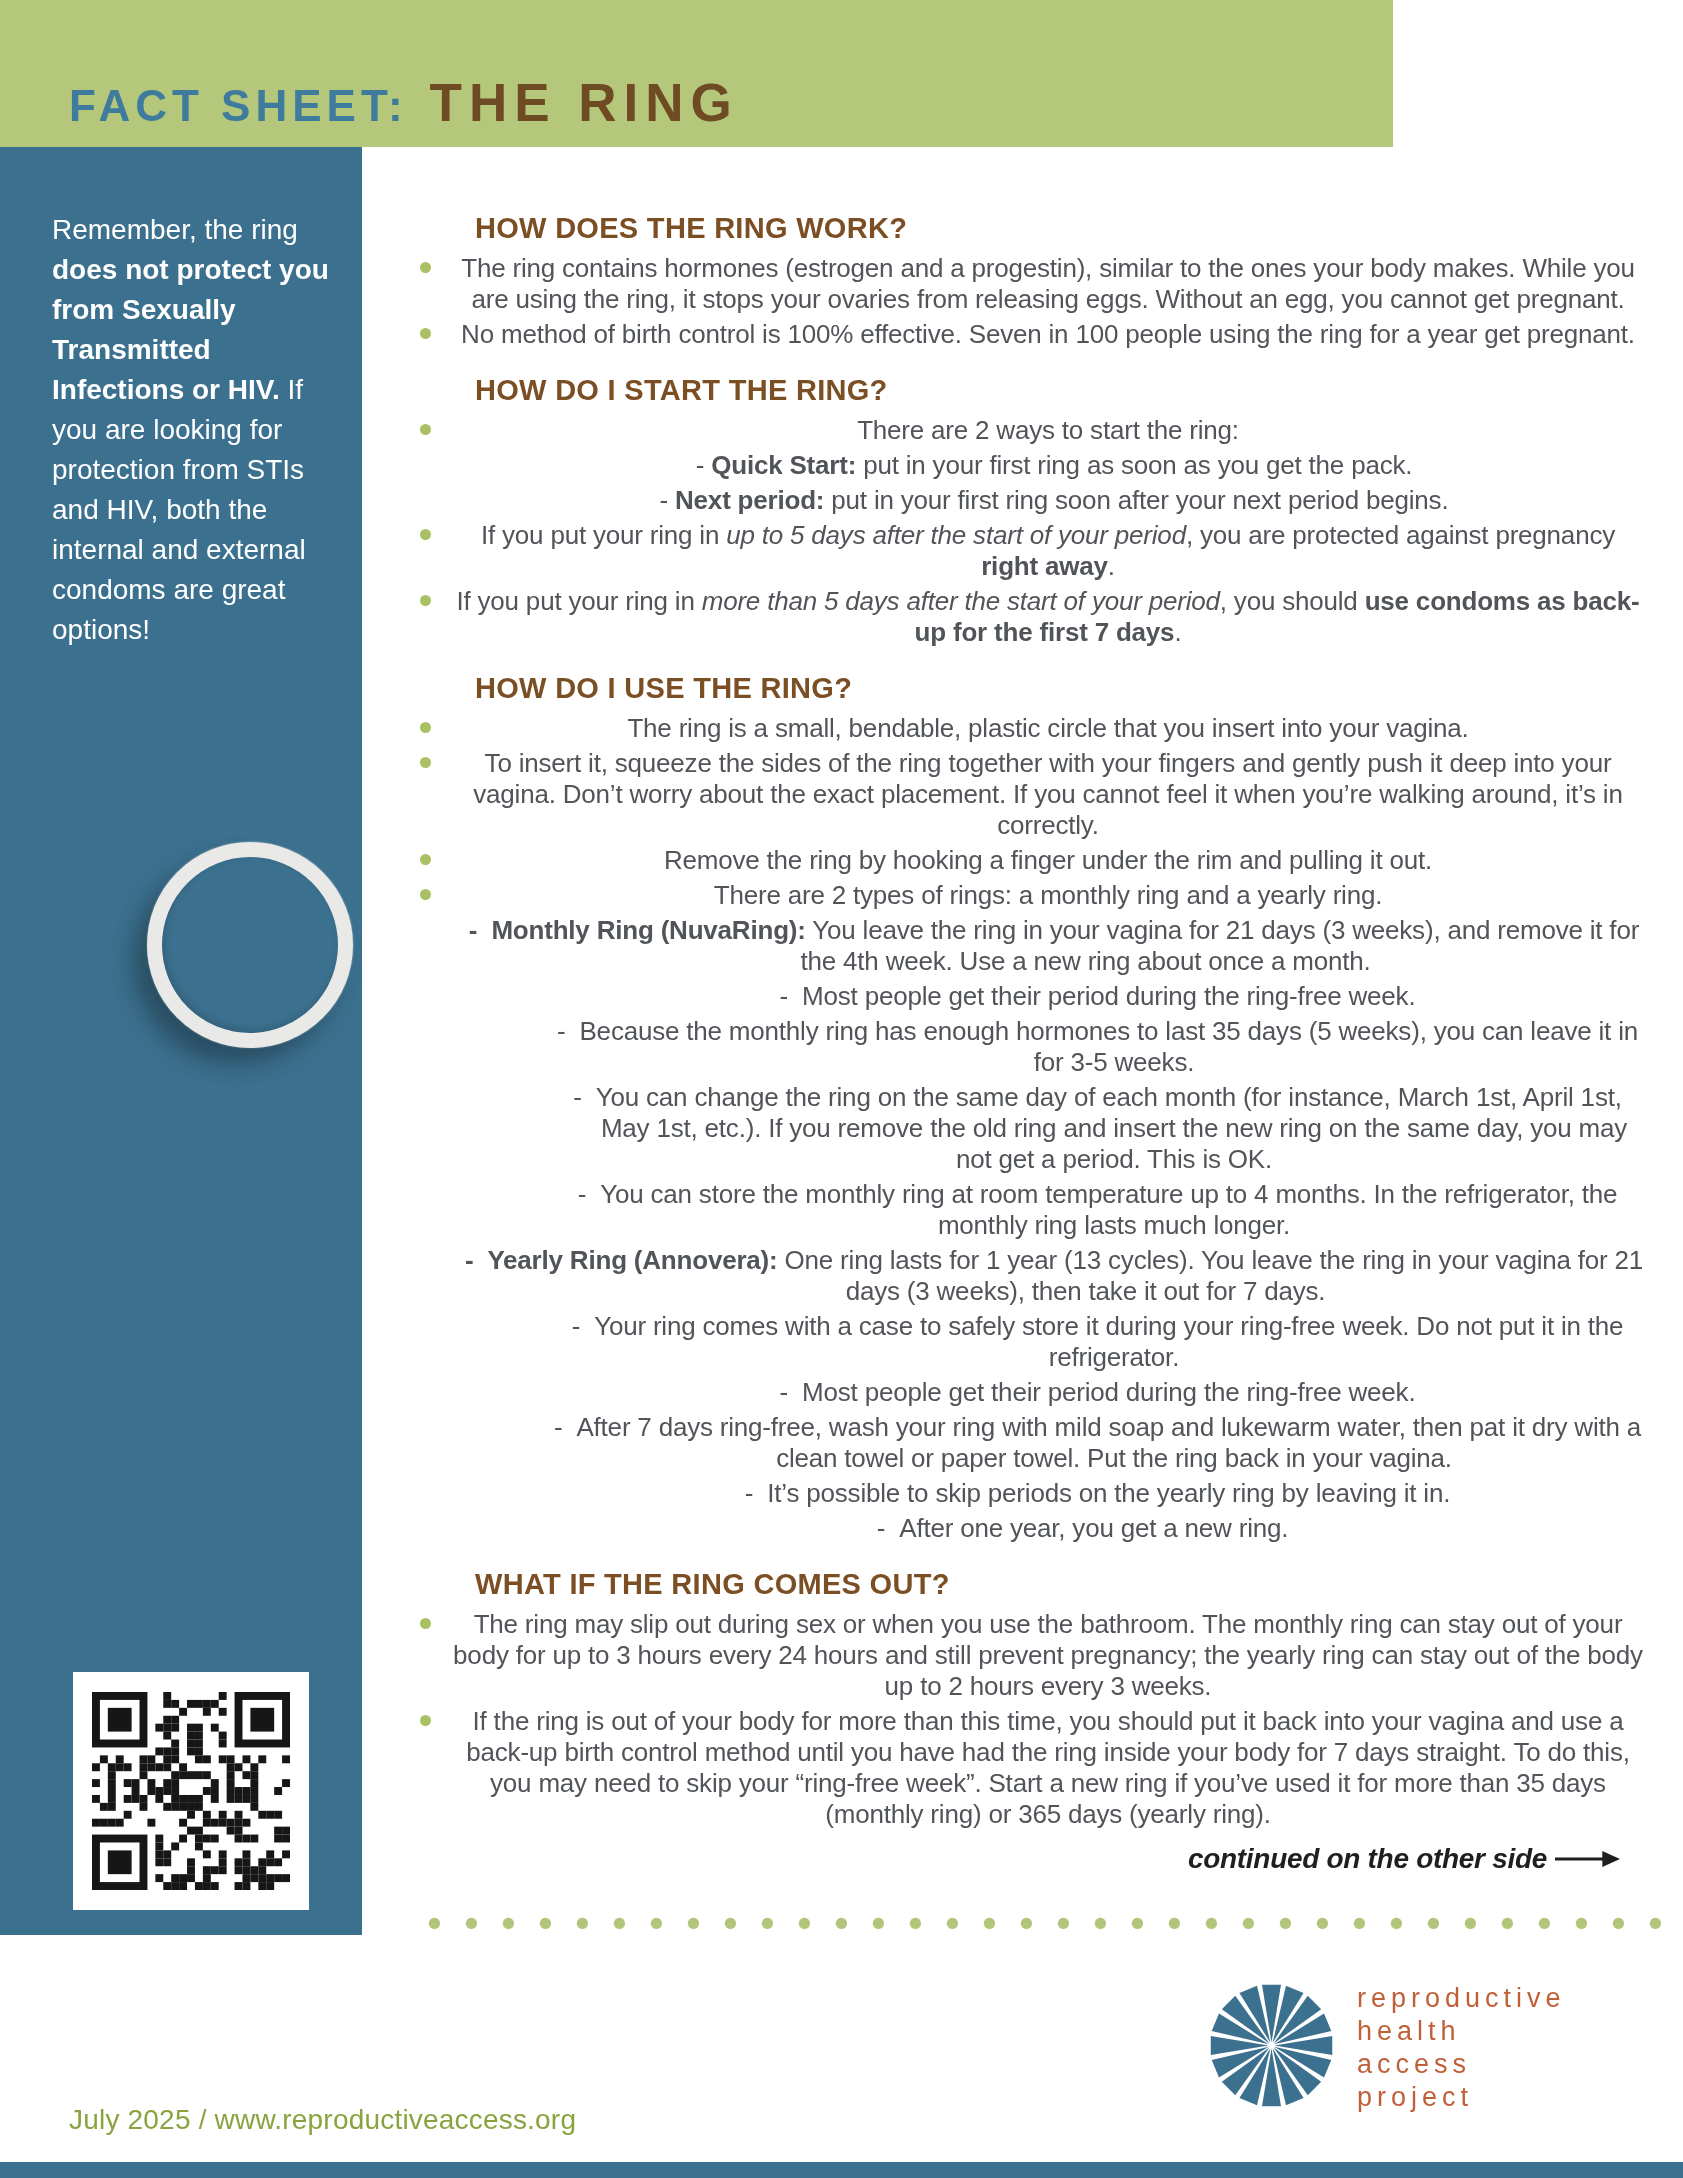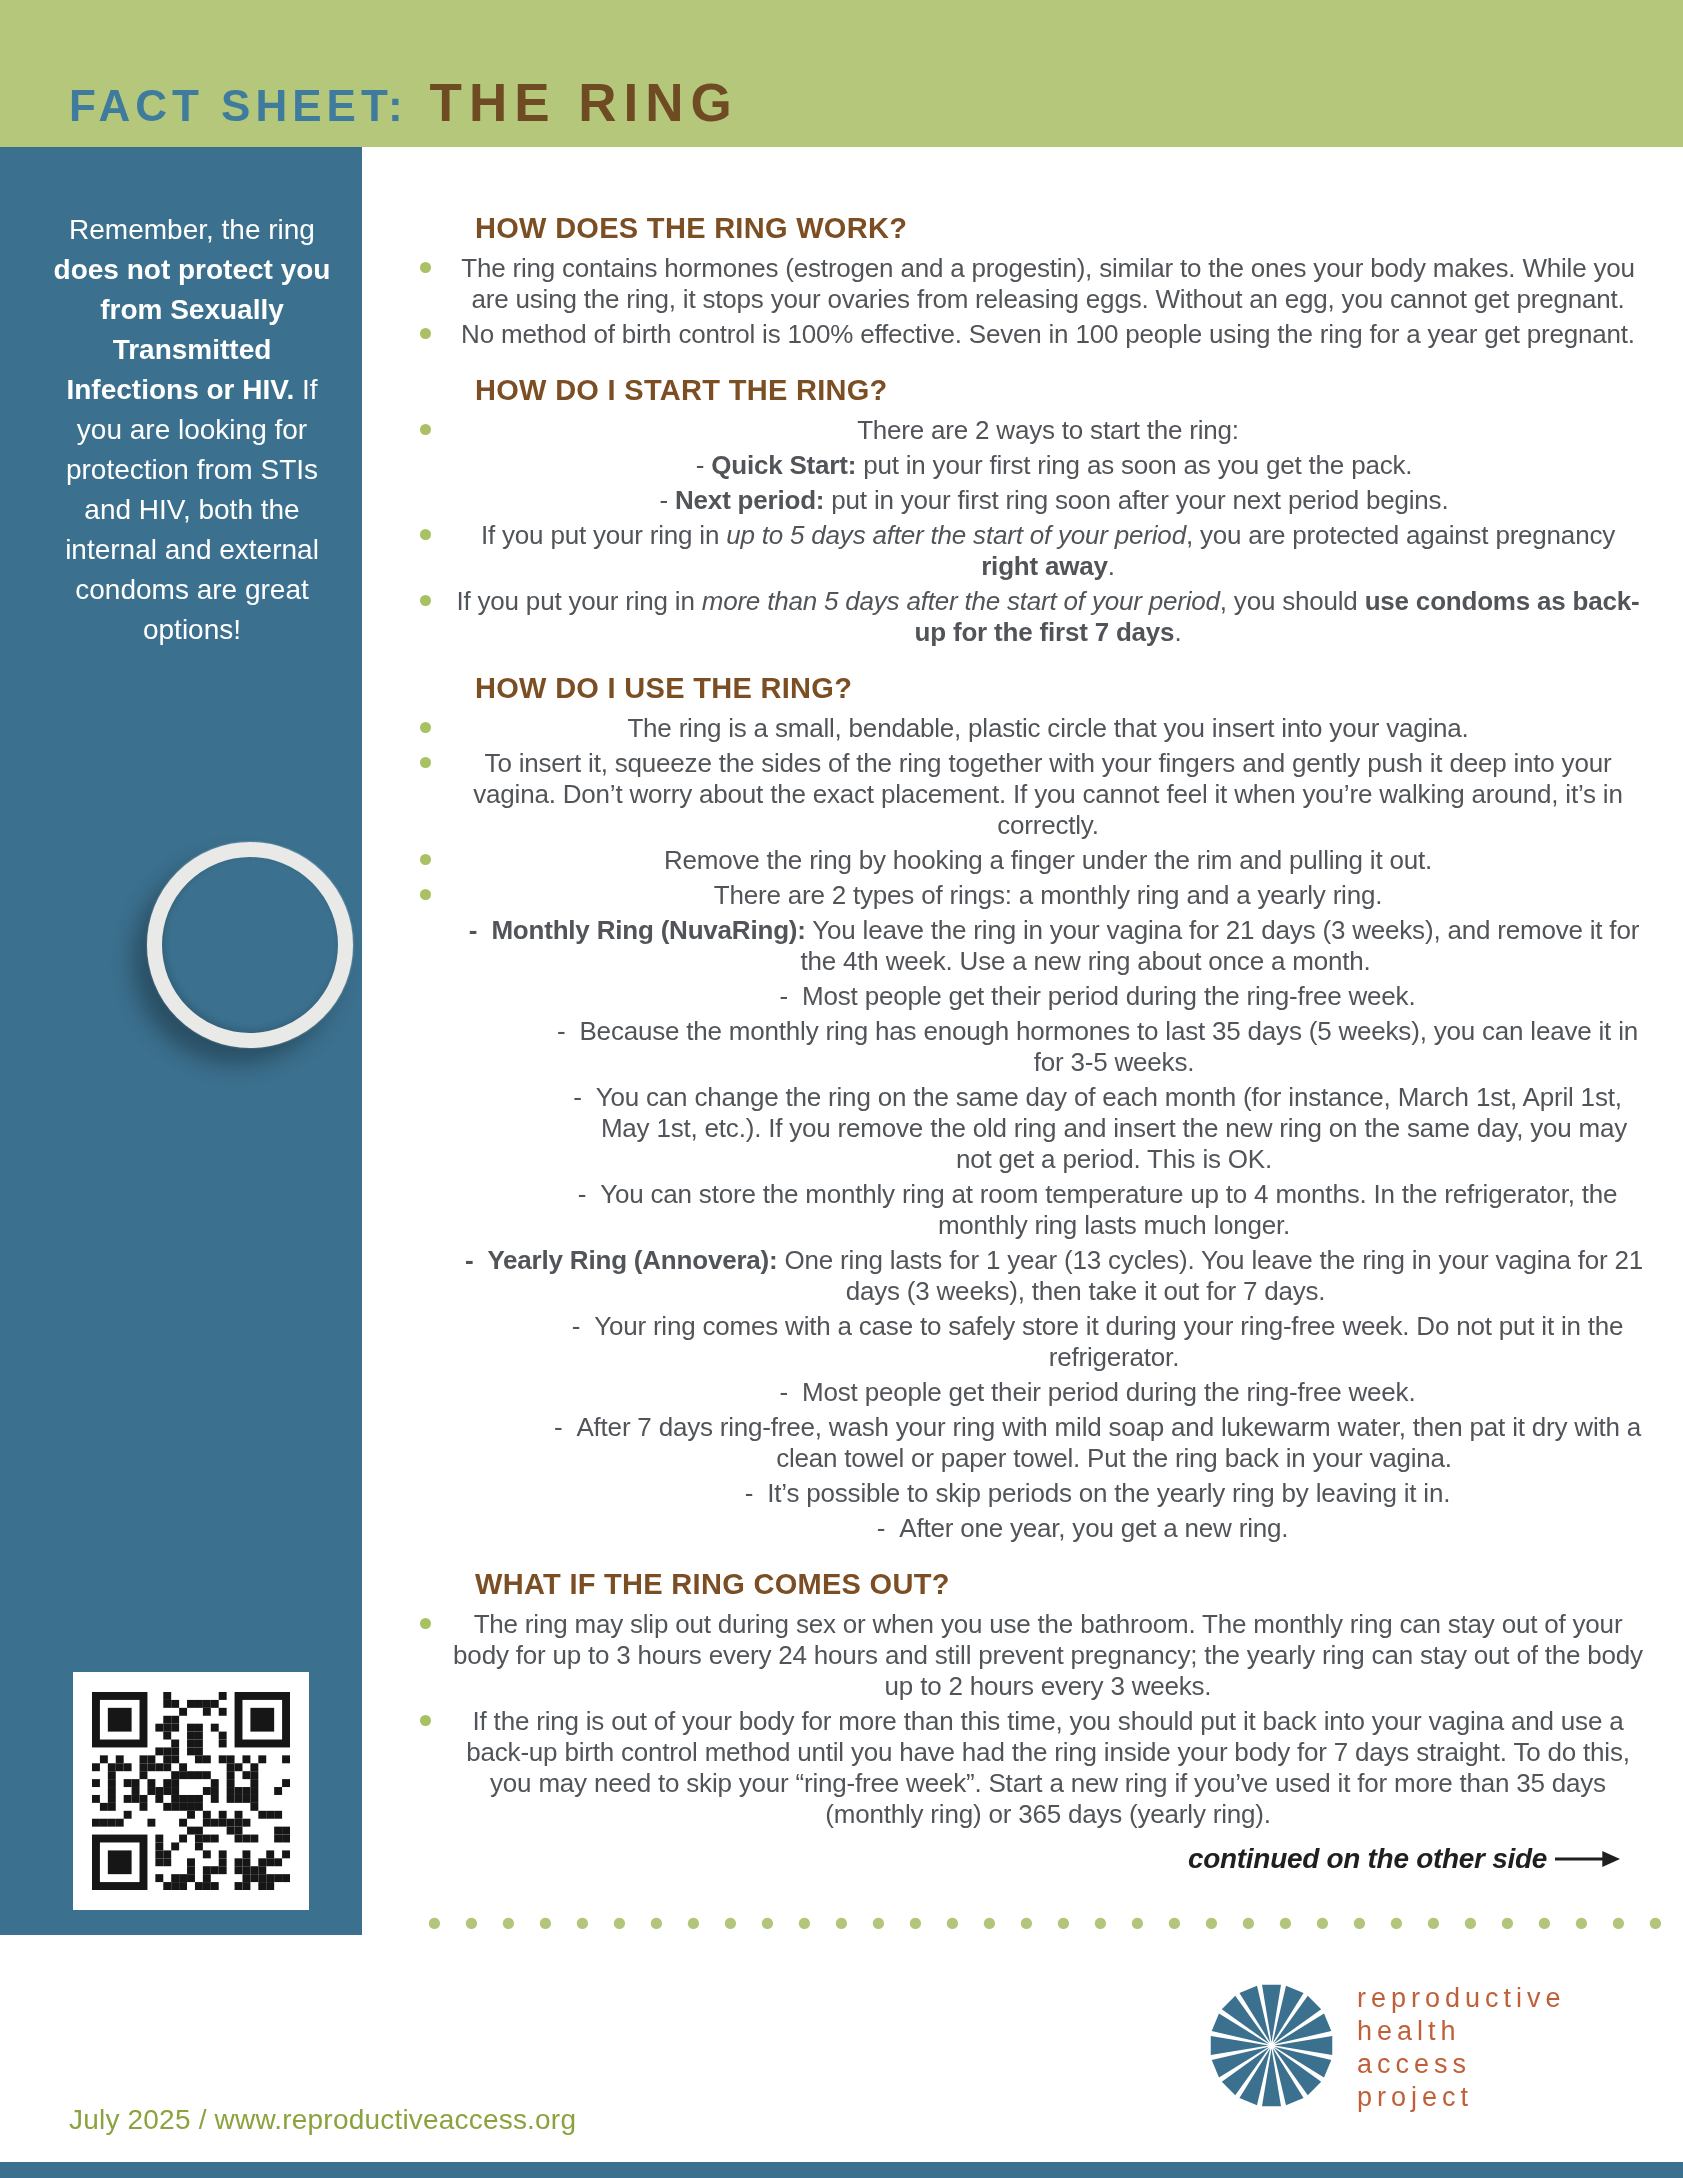--- a/index.html
+++ b/index.html
@@ -7,27 +7,27 @@
     --brown-head:#7b4e24; --body:#515458; --bullet:#a9c163; --olive-text:#8ba33e;
     --rust:#c06039; --dot:#b3c57a; --ink:#1f1f1f;
   }
   *{margin:0;padding:0;box-sizing:border-box;}
   html,body{background:#888;}
   #page{
     position:relative; width:1683px; height:2178px; background:#ffffff;
     font-family:"Liberation Sans", sans-serif; overflow:hidden; margin:0 auto;
   }
   
-  .band{position:absolute; left:0; top:0; width:1683px; height:147px; background:var(--band);}
+  .band{position:absolute; left:0; top:0; width:1393px; height:147px; background:var(--band);}
   .band-inner{position:absolute; left:69px; bottom:14px; display:flex; align-items:baseline; gap:22px;}
   .fact{font-size:44px; font-weight:700; letter-spacing:5px; color:var(--teal-text);}
   .title{font-size:53px; font-weight:700; letter-spacing:7px; color:var(--brown-title);}
   
   .sidebar{position:absolute; left:0; top:147px; width:362px; height:1788px; background:var(--teal);}
-  .note{padding:63px 30px 0 52px; text-align:center; color:#fff; font-size:28px; line-height:40px;}
+  .note{padding:63px 30px 0 52px; text-align:left; color:#fff; font-size:28px; line-height:40px;}
   .note b{font-weight:700;}
   .ring-photo{
     position:absolute; left:147px; top:695px; width:206px; height:206px; border-radius:50%;
     border:15px solid #e9eae7;
     box-shadow:-14px 16px 22px rgba(0,0,0,0.30), inset 2px -3px 7px rgba(0,0,0,0.15), 0 0 2px rgba(255,255,255,0.6);
   }
   .qr-box{position:absolute; left:73px; top:1525px; width:236px; height:238px; background:#fff;
     display:flex; align-items:center; justify-content:center;}
   
   .content{position:absolute; left:418px; top:212px; width:1228px; color:var(--body);

